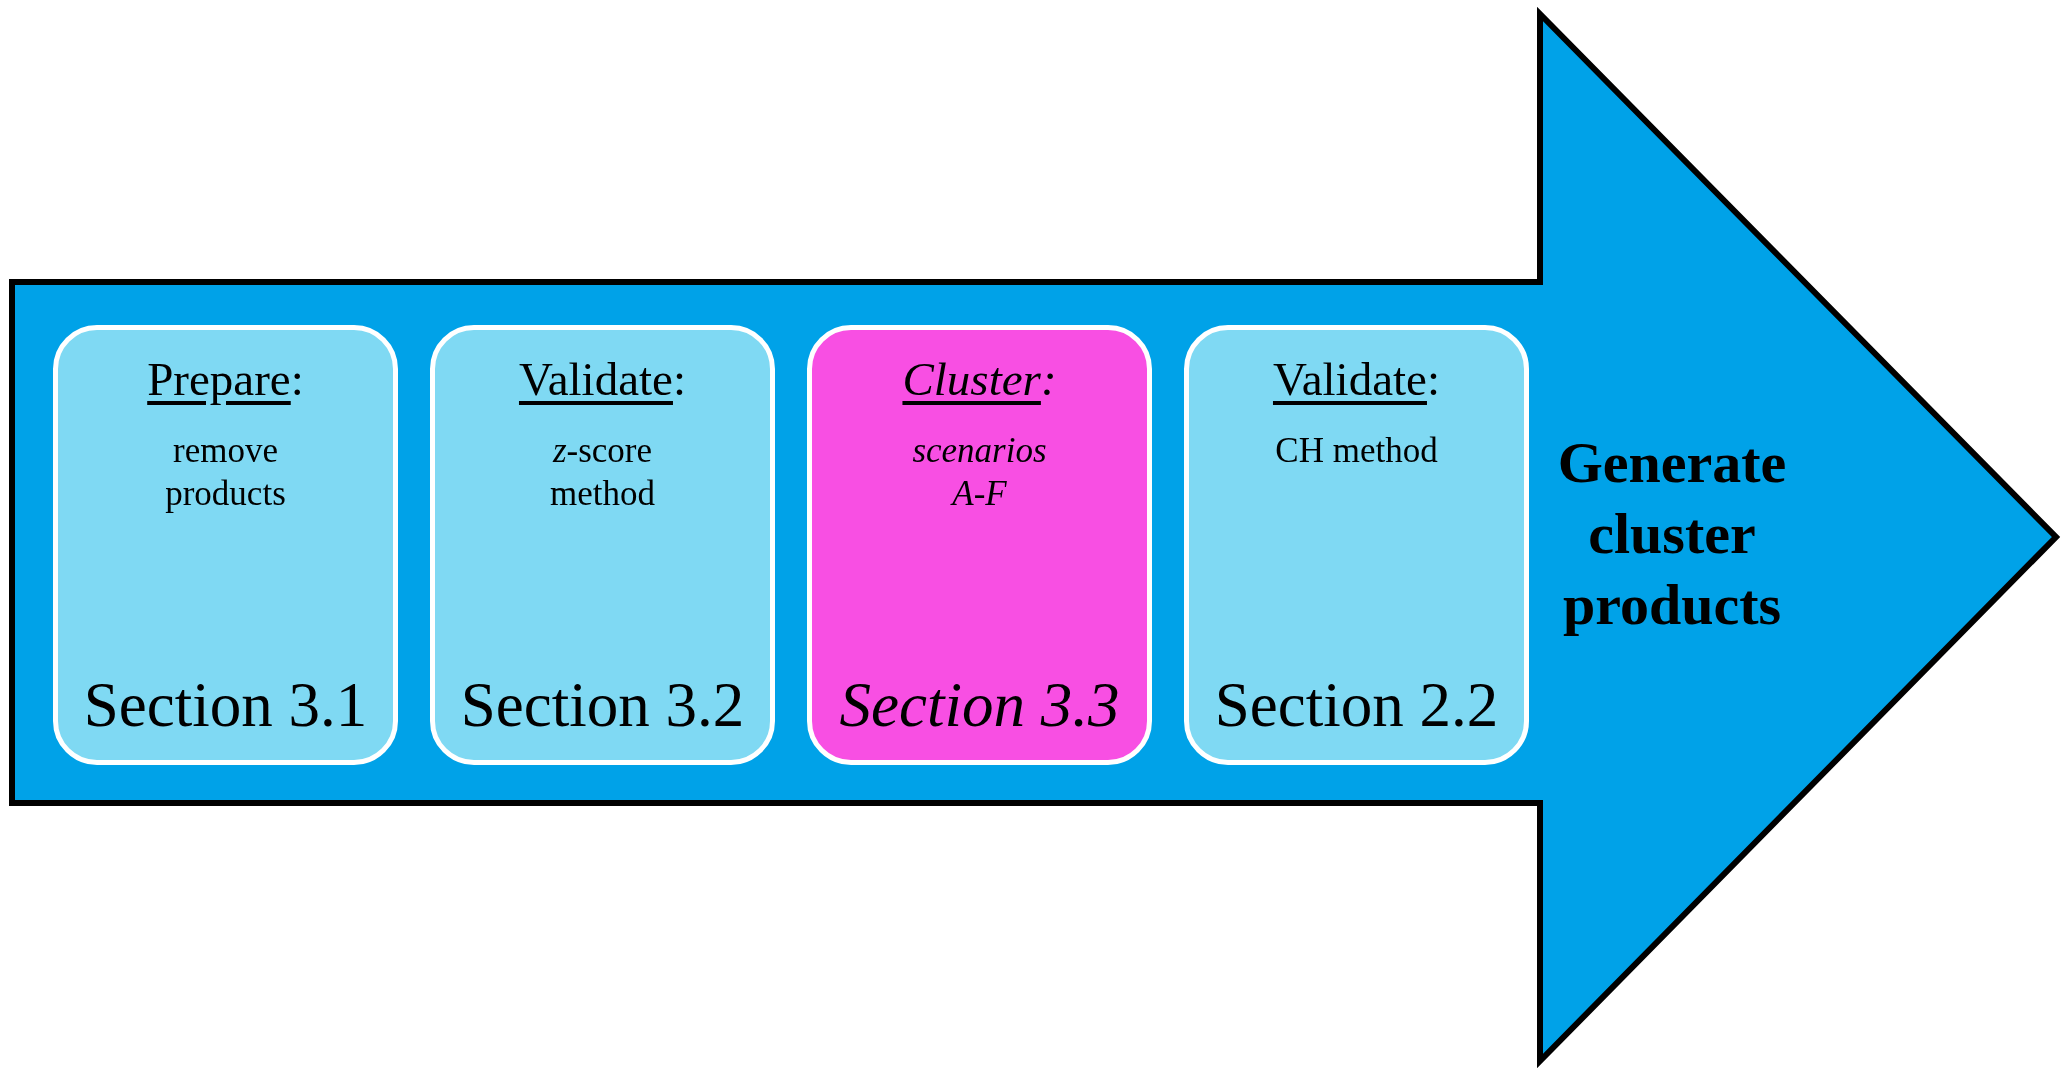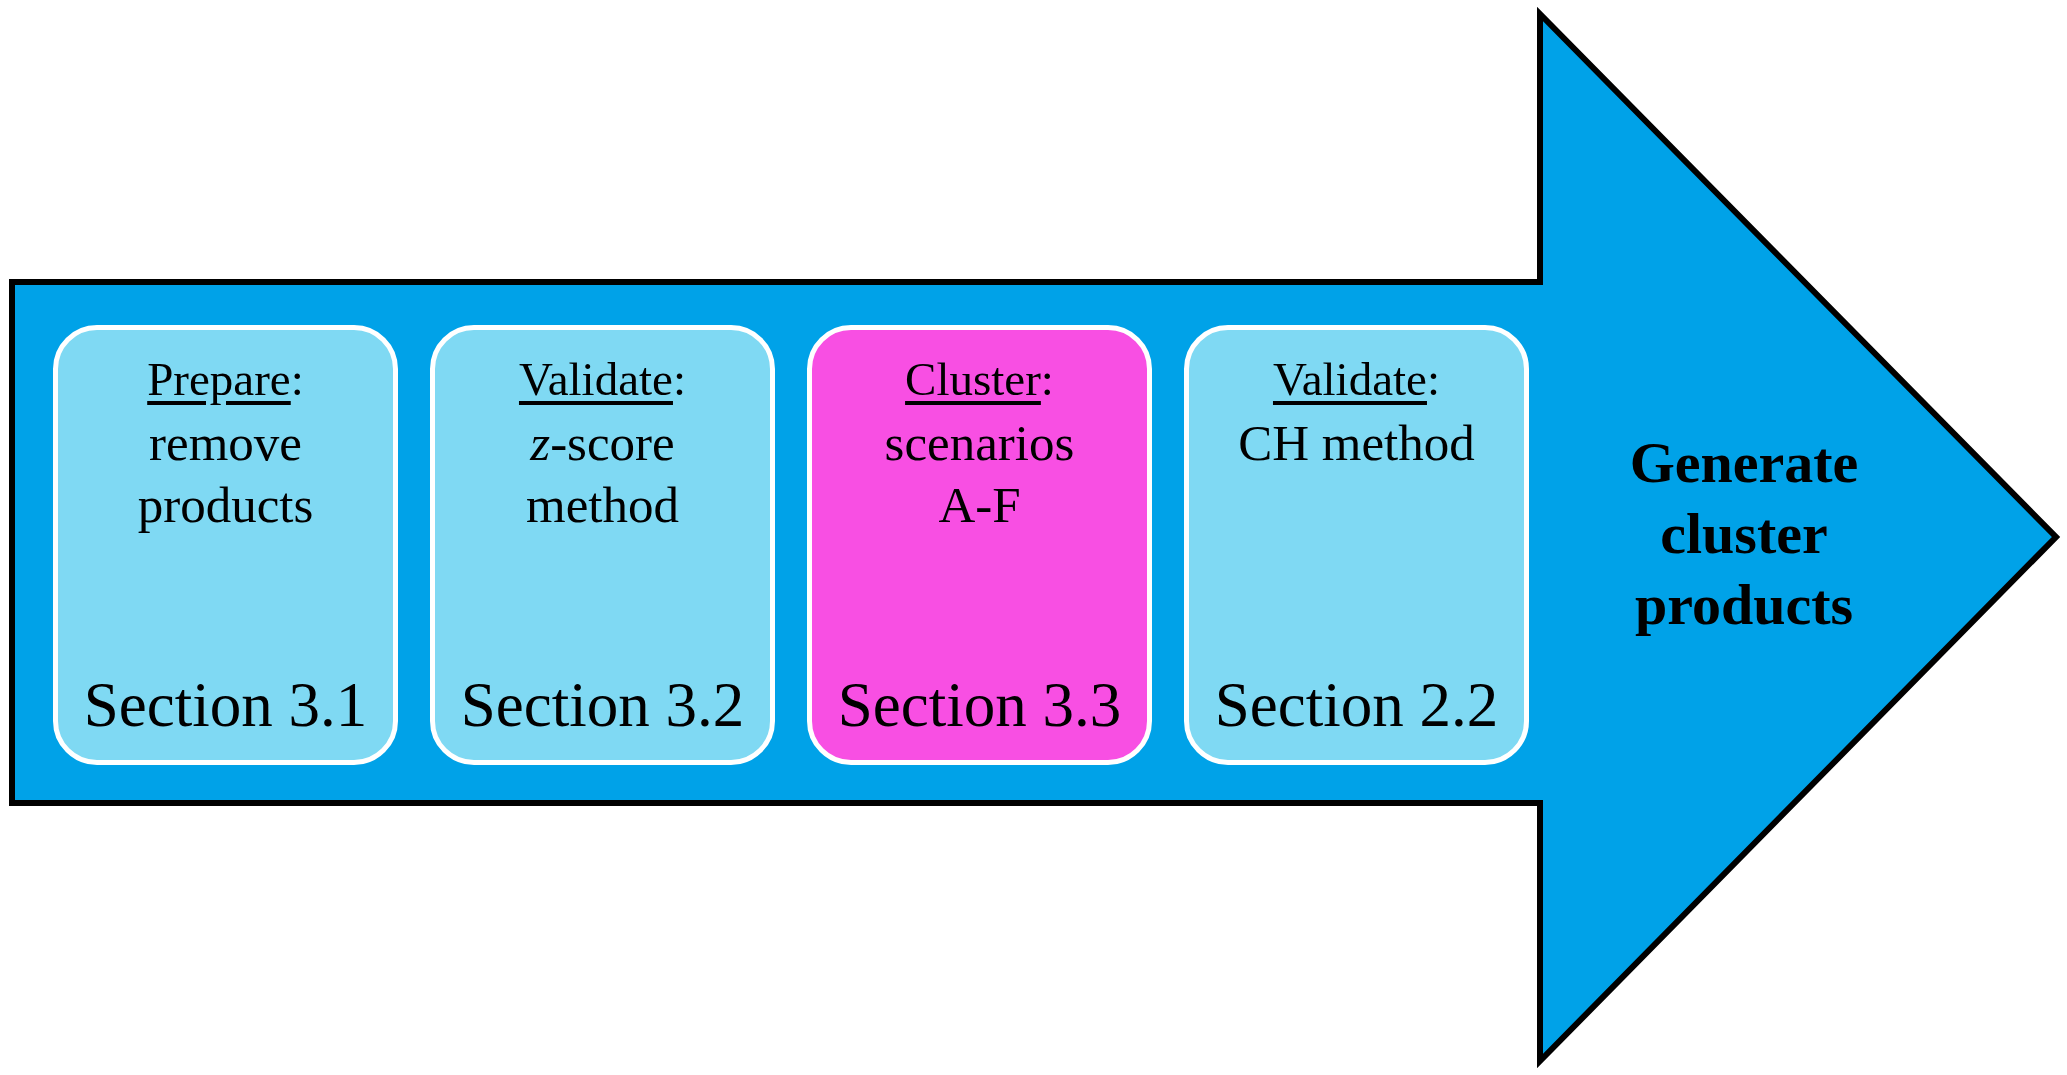--- a/index.html
+++ b/index.html
@@ -50,51 +50,52 @@
     border: 5px solid var(--box-border, #fff);
     border-radius: 44px;
     display: flex;
     flex-direction: column;
     align-items: center;
     padding: 22px 12px 20px 12px;
     text-align: center;
   }
   .step-box.highlight {
     background: var(--box-highlight-fill, #f84fe3);
+    font-style: italic;
   }
 
   .step-title {
     font-size: 47px;
     line-height: 1.15;
     white-space: nowrap;
   }
   .step-title .title-word {
     text-decoration: underline;
     text-underline-offset: 6px;
   }
 
   .step-body {
-    margin-top: 6px;
-    font-size: 51px;
+    margin-top: 24px;
+    font-size: 35px;
     line-height: 1.22;
   }
   .step-body .italic {
     font-style: italic;
   }
 
   .step-section {
     margin-top: auto;
     font-size: 63px;
     line-height: 1.1;
     white-space: nowrap;
   }
 
   .arrow-label {
     position: absolute;
-    left: 1548px;
+    left: 1476px;
     top: 428px;
     width: 392px;
     text-align: center;
     font-weight: bold;
     font-size: 58px;
     line-height: 1.22;
   }
 </style>
 </head>
 <body>

